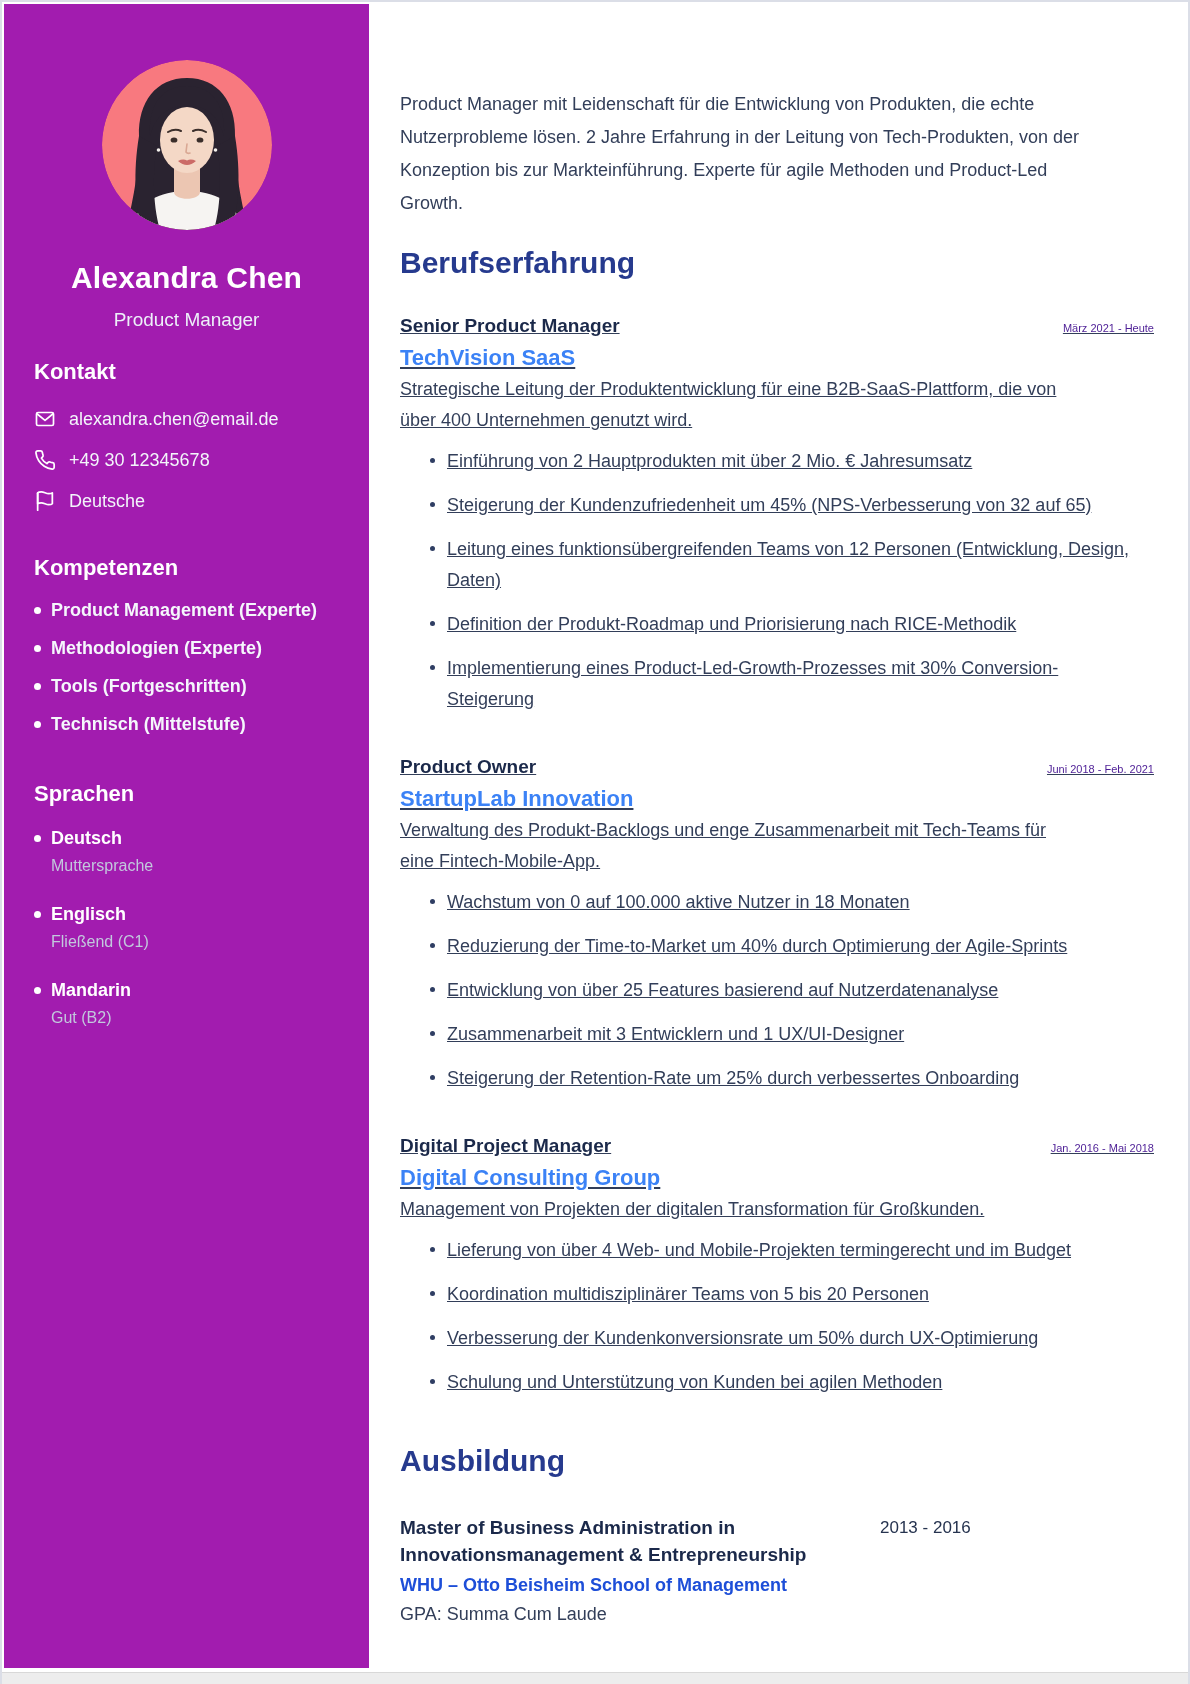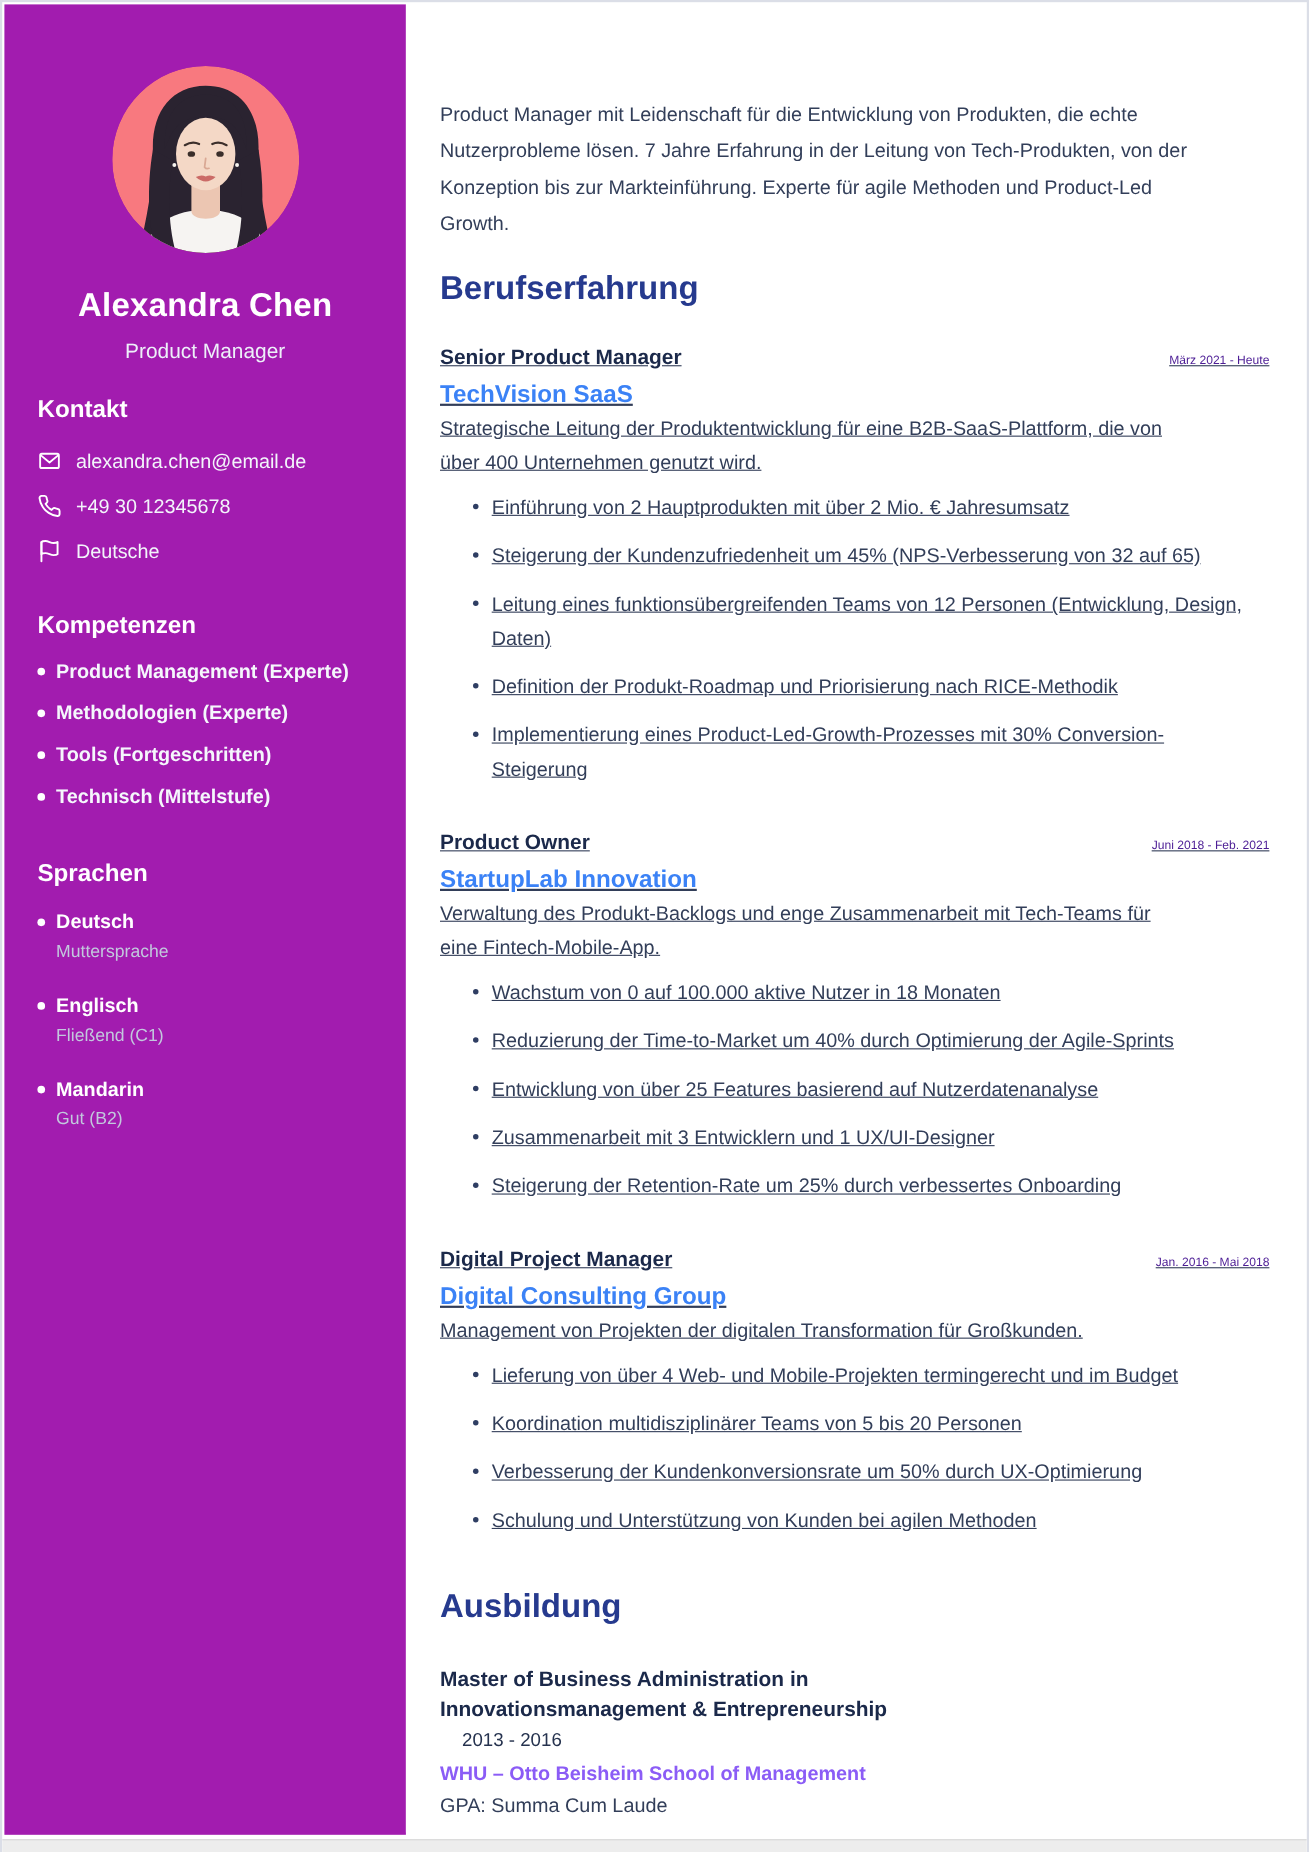--- a/index.html
+++ b/index.html
@@ -51,24 +51,24 @@
   .job-dates{font-size:11px;line-height:24px;color:#4c1d95;white-space:nowrap;padding-left:20px;}
   .job-company{margin-top:6px;font-size:22px;line-height:24px;font-weight:600;color:#3b82f6;}
   .job-desc{margin:4px 0 0;max-width:680px;font-size:18px;line-height:31px;color:#323e59;}
   .job-bullets{margin:10px 0 0;padding:0;list-style:none;}
   .job-bullets li{position:relative;padding-left:47px;margin-bottom:13px;max-width:687px;
                   font-size:18px;line-height:31px;color:#323e59;}
   .job-bullets li::before{content:"";position:absolute;left:30px;top:12px;width:5px;height:5px;
                   border-radius:50%;background:#2f3e63;}
   .edu-entries{margin-top:36px;}
   .edu-entry{margin-bottom:30px;}
-  .edu-head{display:flex;justify-content:flex-start;align-items:flex-start;flex-direction:column;}
+  .edu-head{display:flex;justify-content:flex-start;align-items:flex-start;}
   .edu-degree{margin:0;max-width:460px;font-size:19px;line-height:27px;font-weight:700;color:#1b294a;}
   .edu-dates{font-size:17px;line-height:27px;color:#26334f;white-space:nowrap;padding-left:20px;}
-  .edu-school{margin-top:5px;font-size:18px;line-height:25px;font-weight:600;color:#8b5cf6;}
+  .edu-school{margin-top:5px;font-size:18px;line-height:25px;font-weight:600;color:#1d4ed8;}
   .edu-gpa{margin-top:4px;font-size:18px;line-height:25px;color:#323e59;}
 
   
   .hscrollbar{position:absolute;left:0;right:0;bottom:0;height:11px;background:#ededed;
               border-top:1px solid #d8d8d8;}
 </style>
 </head>
 <body>
 
 <div class="page">
@@ -159,21 +159,21 @@
         <li>
           <div class="lang-name">Mandarin</div>
           <div class="lang-level">Gut (B2)</div>
         </li>
 
     </ul>
   </aside>
 
   <main class="main">
 
-    <p class="profile-text">Product Manager mit Leidenschaft für die Entwicklung von Produkten, die echte Nutzerprobleme lösen. 7 Jahre Erfahrung in der Leitung von Tech-Produkten, von der Konzeption bis zur Markteinführung. Experte für agile Methoden und Product-Led Growth.</p>
+    <p class="profile-text">Product Manager mit Leidenschaft für die Entwicklung von Produkten, die echte Nutzerprobleme lösen. 2 Jahre Erfahrung in der Leitung von Tech-Produkten, von der Konzeption bis zur Markteinführung. Experte für agile Methoden und Product-Led Growth.</p>
 
     <h2 class="section-heading mt-beruf">Berufserfahrung</h2>
     <div class="jobs">
 
         <article class="job">
           <div class="job-head">
             <h3 class="job-title">Senior Product Manager</h3>
             <span class="job-dates">März 2021 - Heute</span>
           </div>
           <div class="job-company">TechVision SaaS</div>

